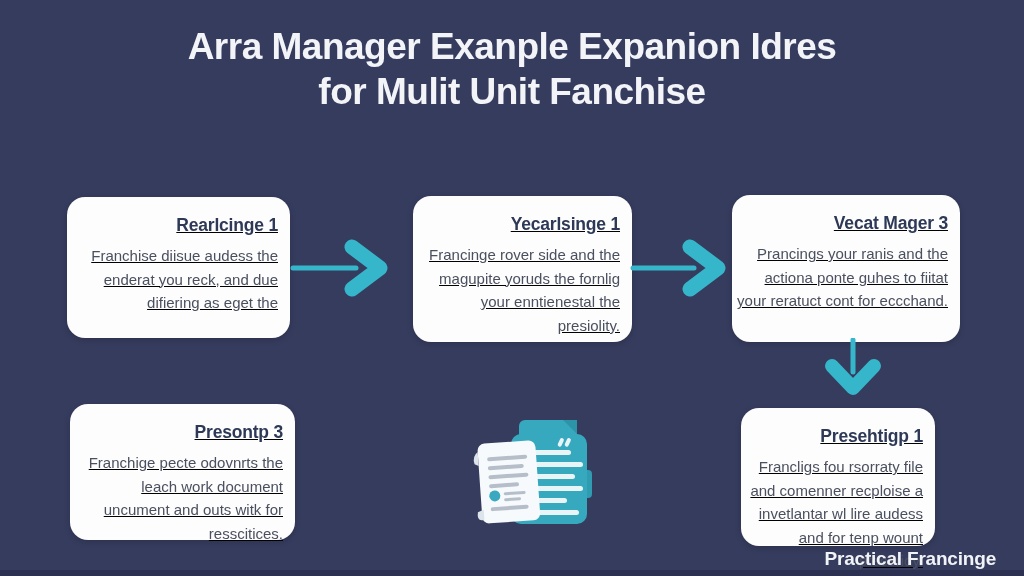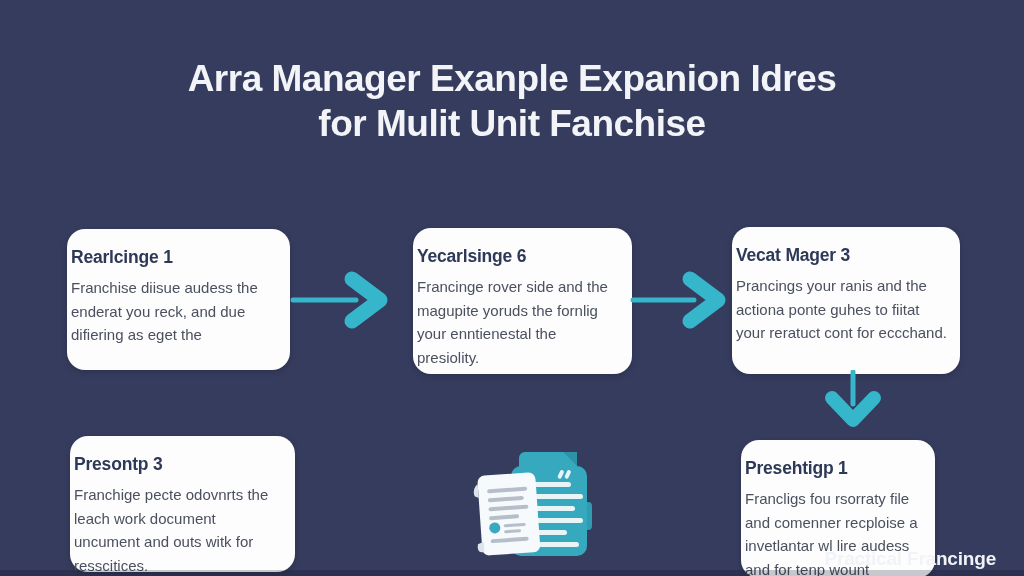--- a/index.html
+++ b/index.html
@@ -2,34 +2,34 @@
 <html><head>
 <meta charset="utf-8">
 <style>
   html,body{margin:0;padding:0;}
   body{
     width:1024px;height:576px;position:relative;overflow:hidden;
     background:#363c5e;
     font-family:"Liberation Sans","DejaVu Sans",sans-serif;
     -webkit-font-smoothing:antialiased;
   }
-  .stage{position:absolute;inset:0;margin-top:32px;}
+  .stage{position:absolute;inset:0;}
 
   
   .title{
     position:absolute;top:24px;left:0;width:1024px;
     text-align:center;color:#f3f4f8;font-weight:bold;
     font-size:37px;line-height:45px;letter-spacing:-0.5px;
   }
 
   
   .card{
     position:absolute;background:#fdfdfe;border-radius:18px;
     box-shadow:0 2px 6px rgba(0,0,0,0.18);
-    text-align:left;box-sizing:border-box;padding:16px 12px 0 4px;
+    text-align:right;box-sizing:border-box;padding:16px 12px 0 4px;text-decoration:underline;
   }
   .card h3{
     margin:2px 0 8px 0;font-size:17.5px;color:#2d3956;font-weight:bold;
     letter-spacing:-0.2px;
   }
   .card p{
     margin:0;font-size:15px;line-height:23.5px;color:#4b505f;
   }
   .card1{left:67px; top:197px; width:223px; height:141px;}
   .card2{left:413px;top:196px; width:219px; height:146px;}
@@ -65,21 +65,21 @@
     <div>Arra Manager Exanple Expanion Idres</div>
     <div>for Mulit Unit Fanchise</div>
   </div>
 
   <div class="card card1">
     <h3>Rearlcinge 1</h3>
     <p>Franchise diisue audess the enderat you reck, and due difiering as eget the</p>
   </div>
 
   <div class="card card2">
-    <h3>Yecarlsinge 6</h3>
+    <h3>Yecarlsinge 1</h3>
     <p>Francinge rover side and the magupite yoruds the fornlig your enntienestal the presiolity.</p>
   </div>
 
   <div class="card card3">
     <h3>Vecat Mager 3</h3>
     <p>Prancings your ranis and the actiona ponte guhes to fiitat your reratuct cont for eccchand.</p>
   </div>
 
   <div class="card card4">
     <h3>Presontp 3</h3>

